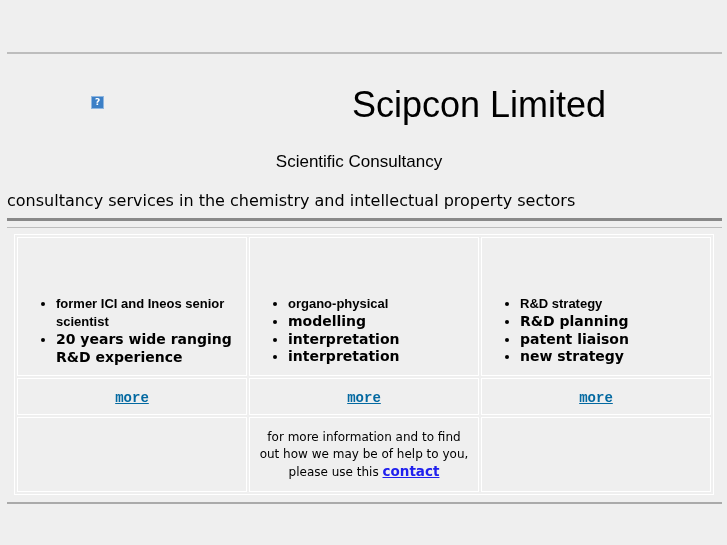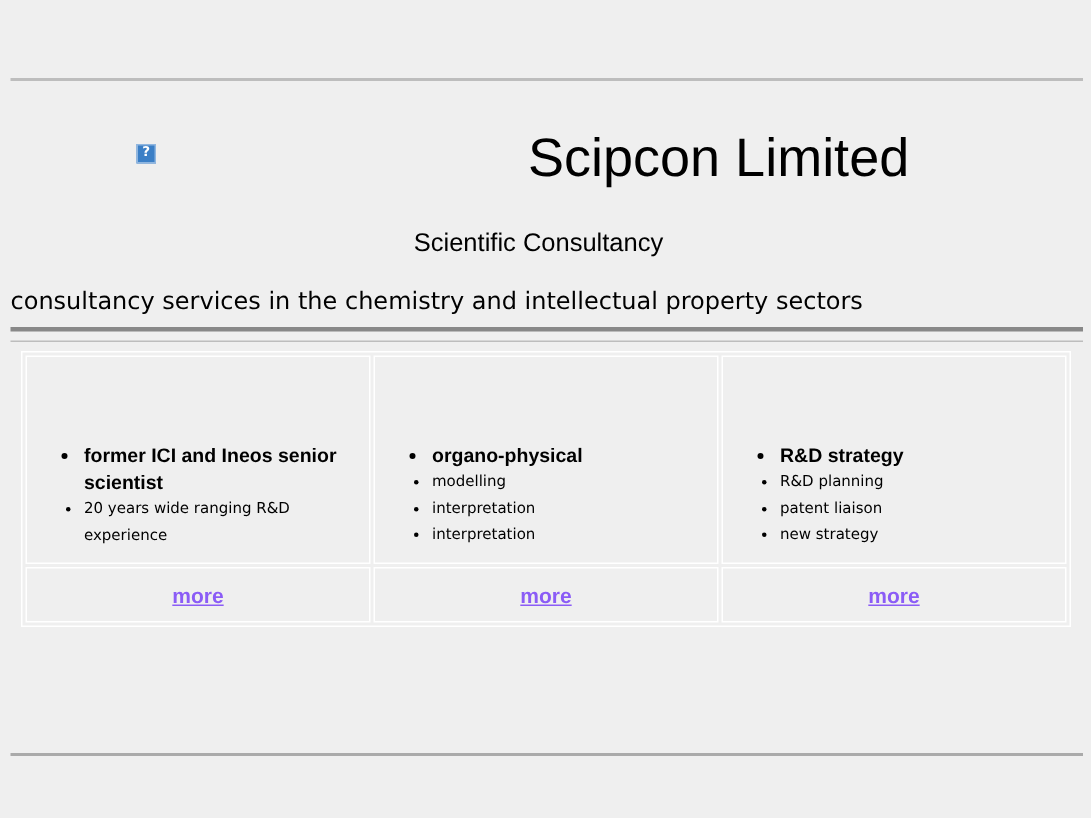--- a/index.html
+++ b/index.html
@@ -37,25 +37,25 @@
     border:1px solid #fff; border-spacing:2px; border-collapse:separate;
   }
   table.main td {
     border:1px solid #fff; background:#efefef; vertical-align:middle;
     width:33%; padding:0;
   }
   tr.r1 td { height:137px; }
   tr.r2 td { height:35px; text-align:center; }
   tr.r3 td { height:73px; text-align:center; }
   ul { margin:0; padding-left:38px; list-style:disc; }
-  li { font-size:10px; line-height:17.5px; padding-left:0; }
+  li { font-size:14px; line-height:17.5px; padding-left:0;font-weight:bold; }
   li.lead { font-family:"Liberation Sans", sans-serif; font-weight:bold; font-size:13px; line-height:18px;margin-top:48px; }
   a.more {
-    color:#8b5cf6; text-decoration:underline; font-weight:bold; font-size:14px;
-    font-family:Liberation Sans, sans-serif;
+    color:#0369a1; text-decoration:underline; font-weight:bold; font-size:14px;
+    font-family:Liberation Mono, monospace;
   }
   .contact-text {
     font-family:"DejaVu Sans", sans-serif; font-size:12px; line-height:17px; padding:0 6px;
   }
   a.contact { color:#2020ee; font-weight:bold; font-size:13.5px; text-decoration:underline; }
 </style>
 </head>
 <body>
 
 <div class="hr-top"></div>
@@ -96,16 +96,26 @@
     <td>
       <a href="#" class="more">more</a>
     </td>
     <td>
       <a href="#" class="more">more</a>
     </td>
     <td>
       <a href="#" class="more">more</a>
     </td>
   </tr>
+  <tr class="r3">
+    <td></td>
+    <td>
+      <div class="contact-text">
+        <span>for more information and to find out how we may be of help to you, please use this</span>
+        <a href="#" class="contact">contact</a>
+      </div>
+    </td>
+    <td></td>
+  </tr>
 </tbody>
   </table>
 
 <div class="hr-bottom"></div>
 
 </body></html>

